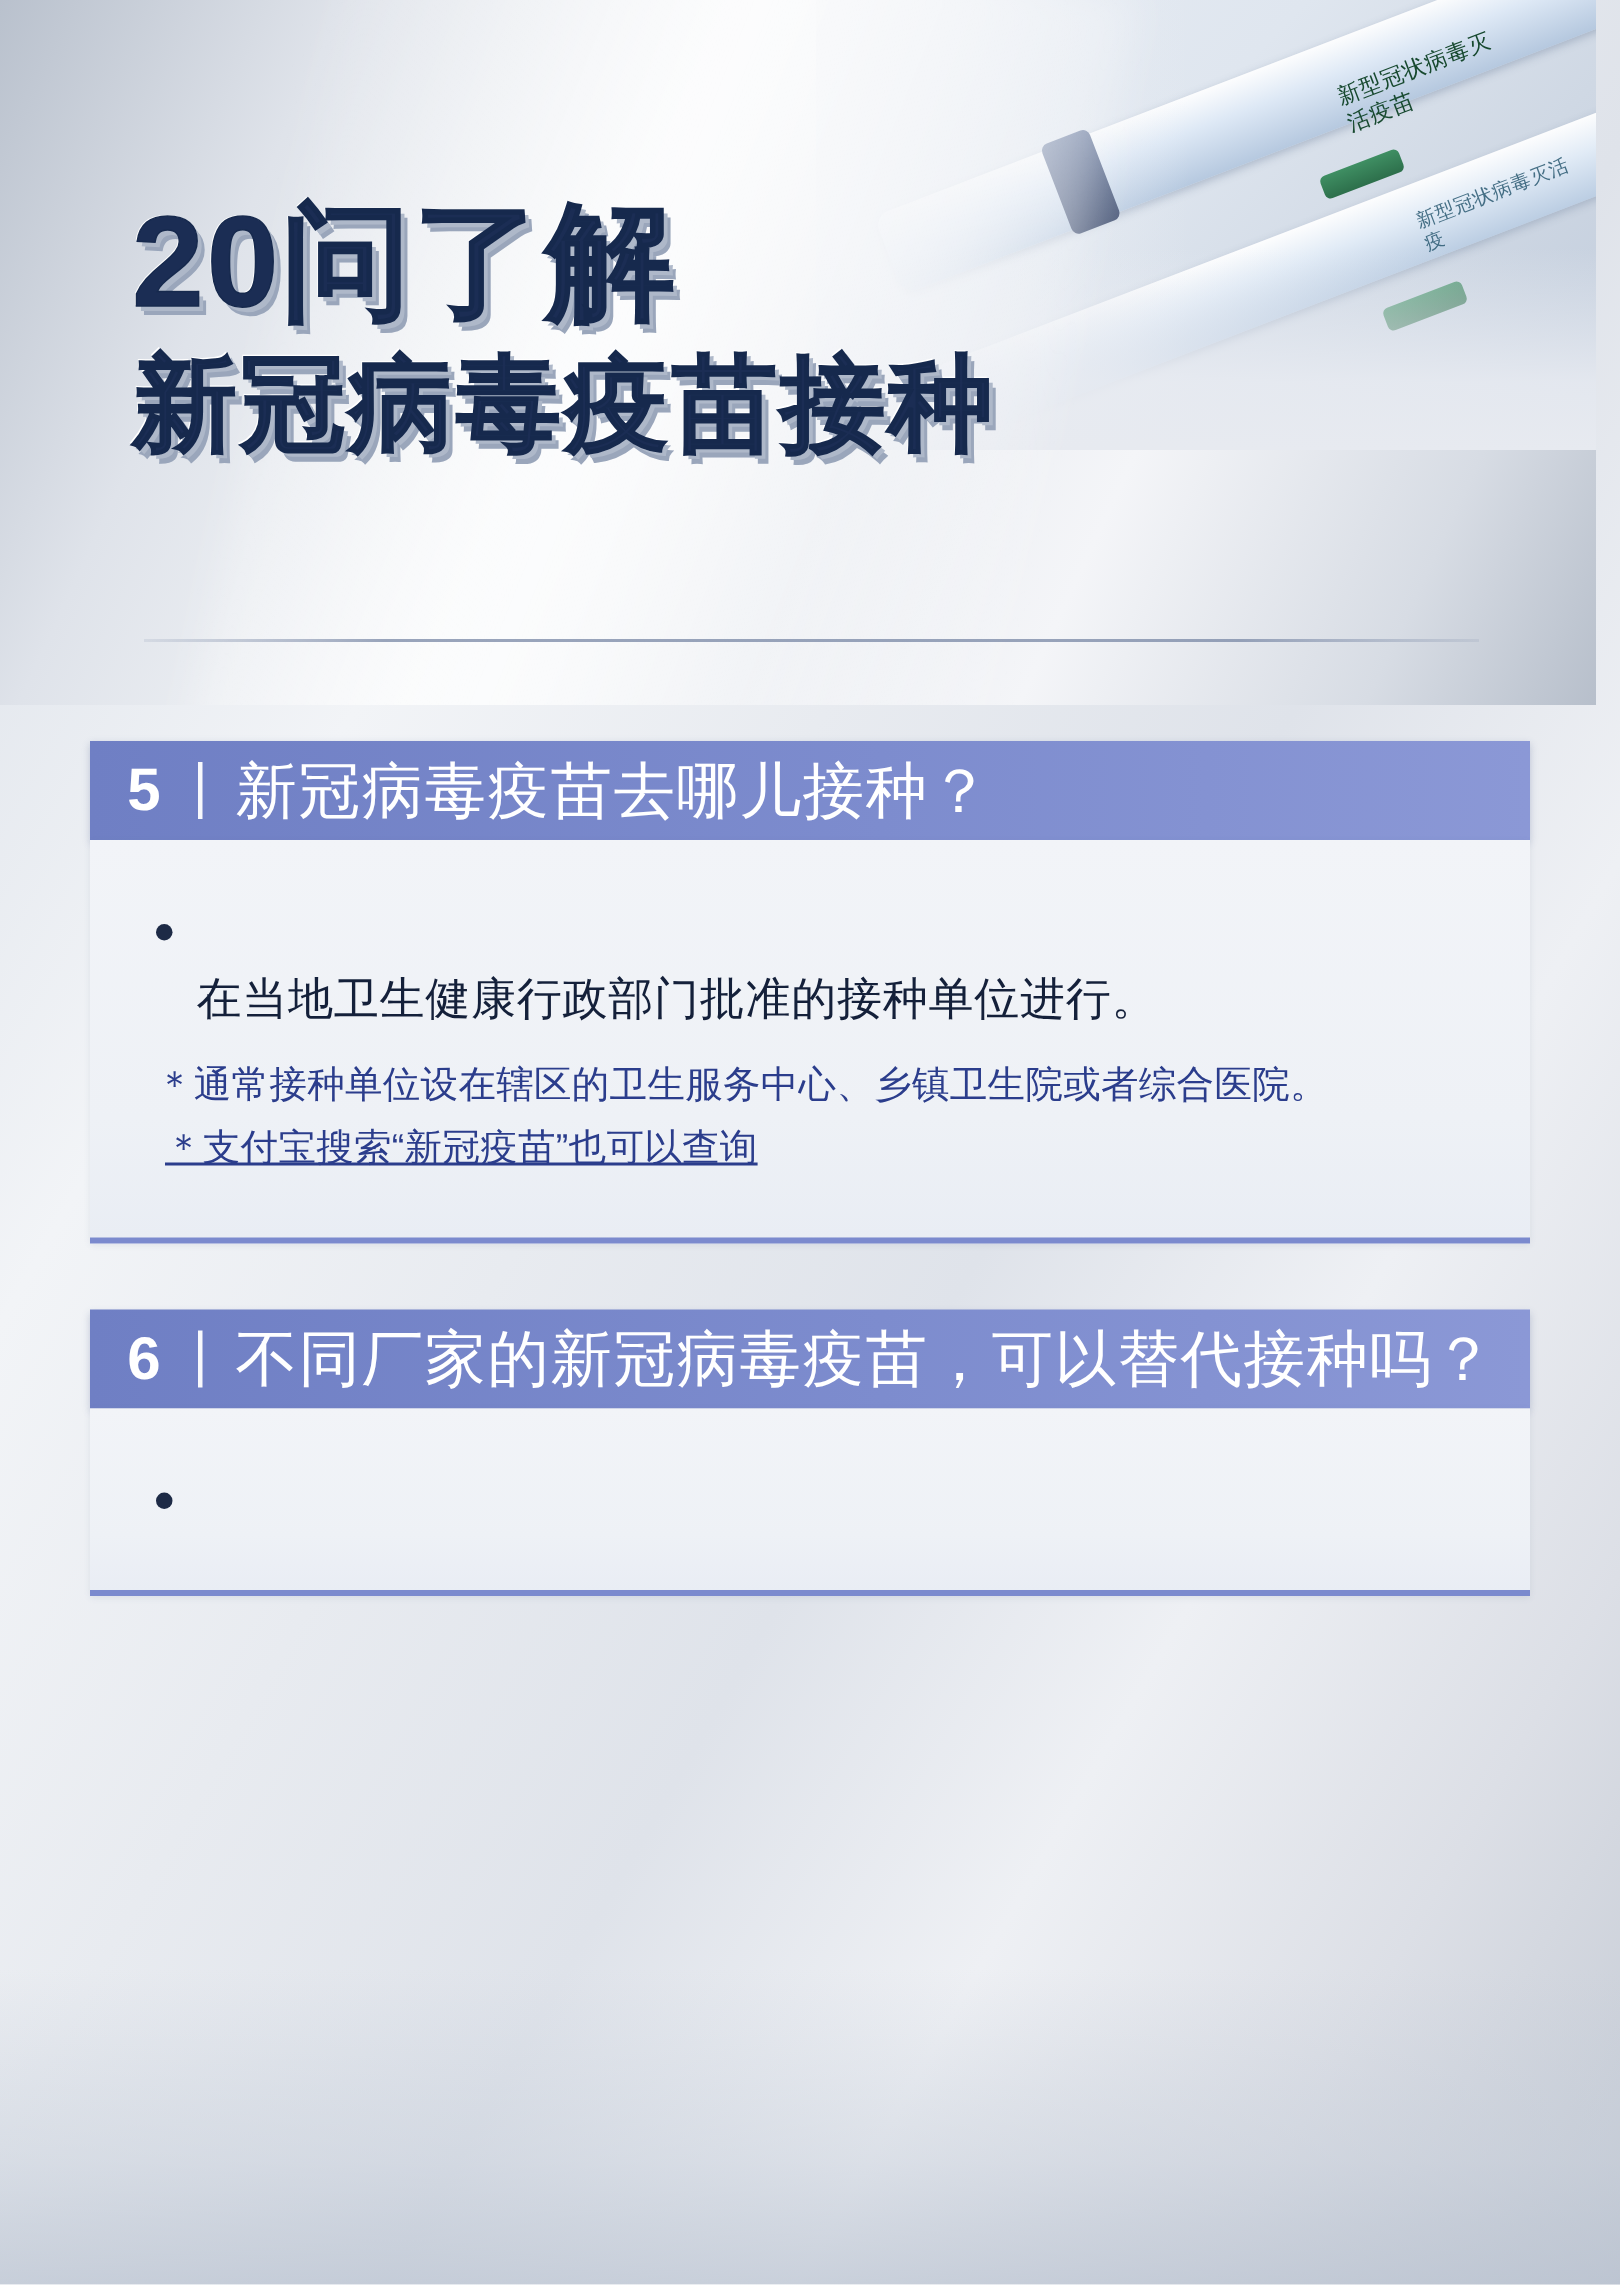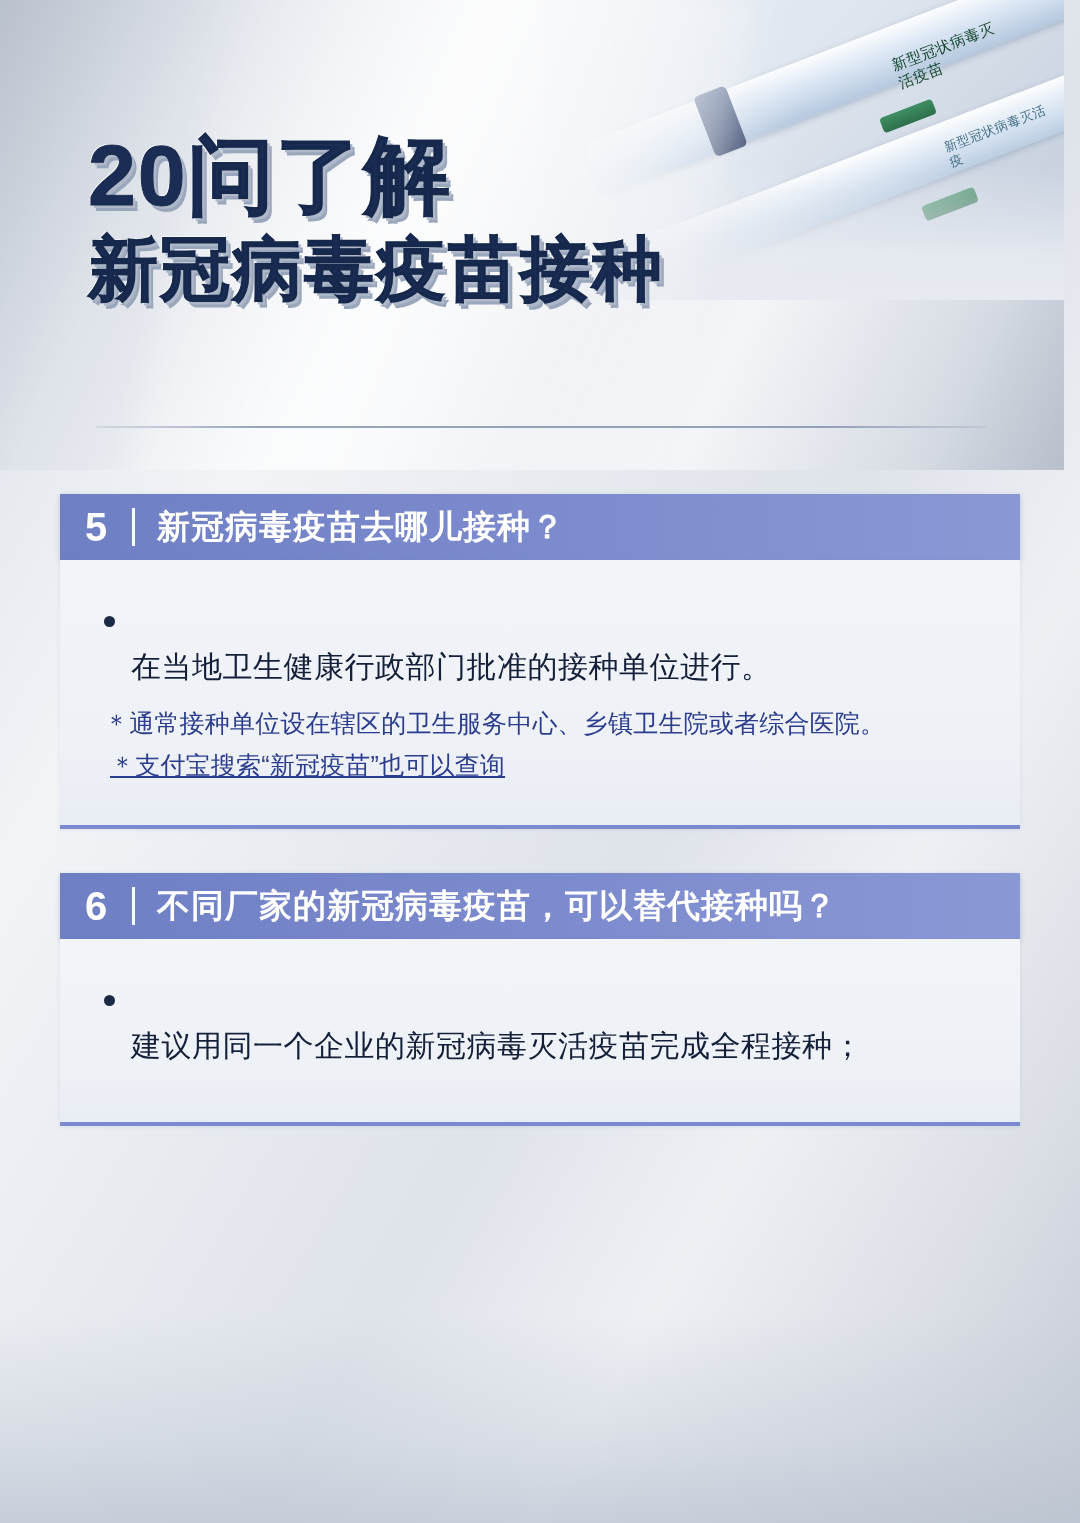--- a/index.html
+++ b/index.html
@@ -213,22 +213,22 @@
     font-family: "Liberation Sans", sans-serif;
   }
   .qa-divider {
     width: 3px;
     height: 38px;
     background: #ffffff;
     opacity: 0.95;
     margin-right: 22px;
   }
   .qa-question {
-    font-size: 33px;
-    font-weight: bold;
+    font-size: 41px;
+    font-weight: normal;
     color: #ffffff;
     letter-spacing: 1px;
   }
 
   .qa-body {
     background: linear-gradient(180deg, #f2f4f8 0%, #eef1f6 70%, #e9edf4 100%);
     border-bottom: 4px solid #7b8ace;
     padding: 40px 44px 40px 44px;
     box-shadow: 0 1px 4px rgba(100,115,150,0.12);
   }
@@ -323,20 +323,19 @@
 
   <div class="qa-block">
     <div class="qa-header">
       <div class="qa-num">6</div>
       <div class="qa-divider"></div>
       <div class="qa-question">不同厂家的新冠病毒疫苗，可以替代接种吗？</div>
     </div>
     <div class="qa-body">
       <div class="bullet-item">
         <div class="bullet-dot"></div>
-        <div class="bullet-text">建议用同一个企业的新冠病毒灭活疫苗完成全程接种；</div>
       </div>
     </div>
   </div>
 
 </div>
 
 <div class="bottom-glow"></div>
 
 </body></html>

